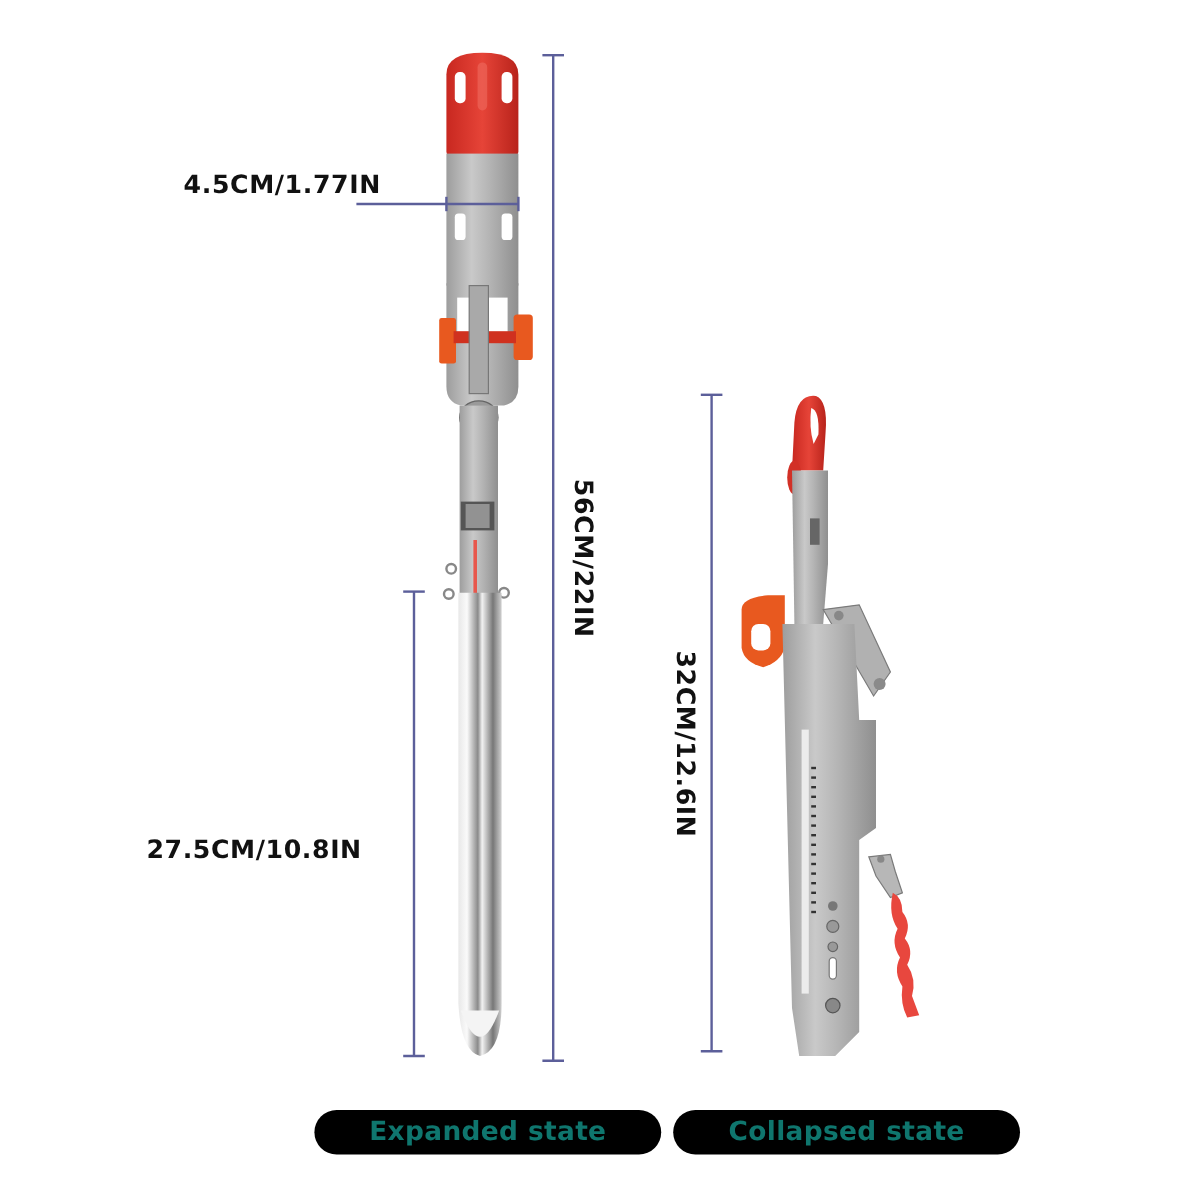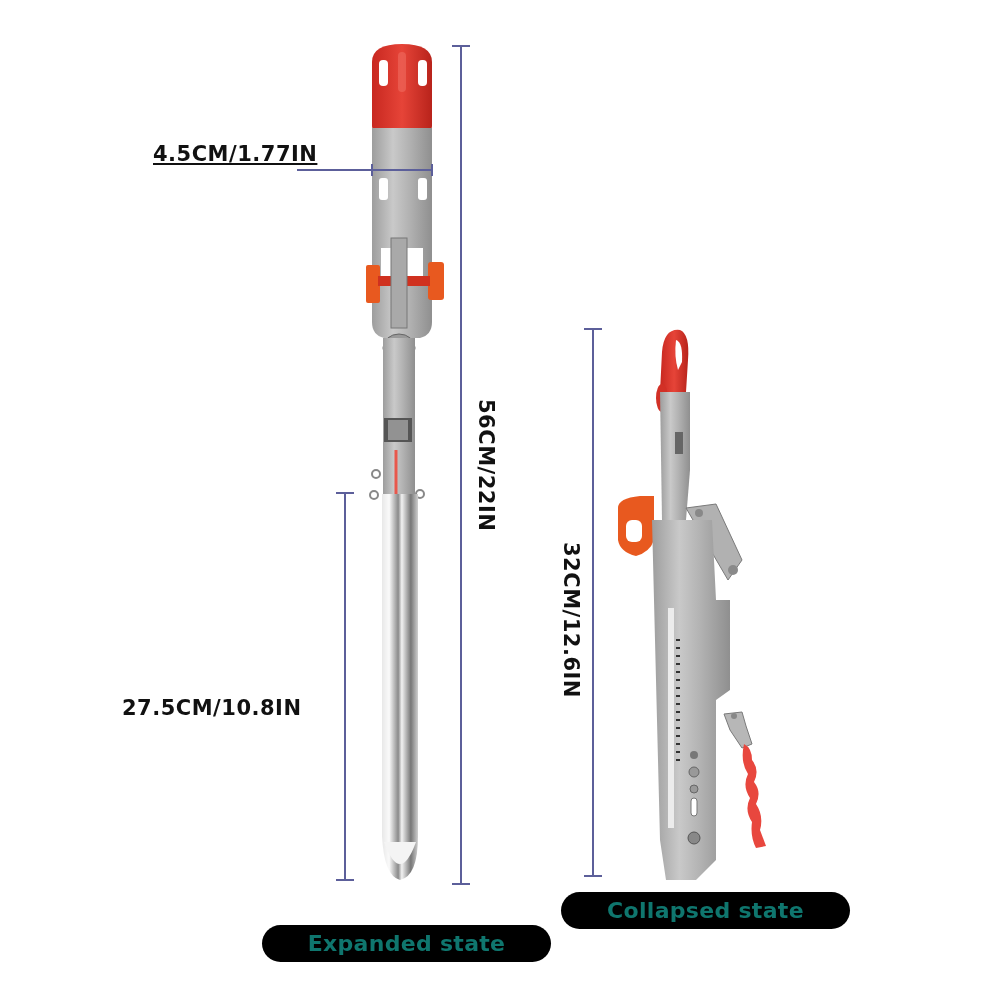--- a/index.html
+++ b/index.html
@@ -136,26 +136,26 @@
     <path d="M744 744 Q752 748 752 760 Q760 770 754 782 Q762 792 756 804 Q764 816 760 830 L766 846 L756 848 Q750 836 752 822 Q744 810 750 798 Q742 786 748 774 Q740 762 744 744 Z" fill="#e8473e"></path>
   </g>
 
   <g>
     <line x1="593" y1="329" x2="593" y2="876" stroke="#5c5f9a" stroke-width="2"></line>
     <line x1="584" y1="329" x2="602" y2="329" stroke="#5c5f9a" stroke-width="2"></line>
     <line x1="584" y1="876" x2="602" y2="876" stroke="#5c5f9a" stroke-width="2"></line>
   </g>
 </svg>
 
-<div class="dim-label" style="left:153px; top:142px;text-decoration:underline;">4.5CM/1.77IN</div>
+<div class="dim-label" style="left:153px; top:142px;">4.5CM/1.77IN</div>
 
 <div class="dim-label vert" style="left:498px; top:399px;">56CM/22IN</div>
 
 <div class="dim-label" style="left:122px; top:696px;">27.5CM/10.8IN</div>
 
 <div class="dim-label vert" style="left:583px; top:542px;">32CM/12.6IN</div>
 
 <div class="pill" style="left:262px; top:925px; width:289px;">
   <span>Expanded state</span>
 </div>
-<div class="pill" style="left:561px; top:892px; width:289px;">
+<div class="pill" style="left:561px; top:925px; width:289px;">
   <span>Collapsed state</span>
 </div>
 
 </body></html>

